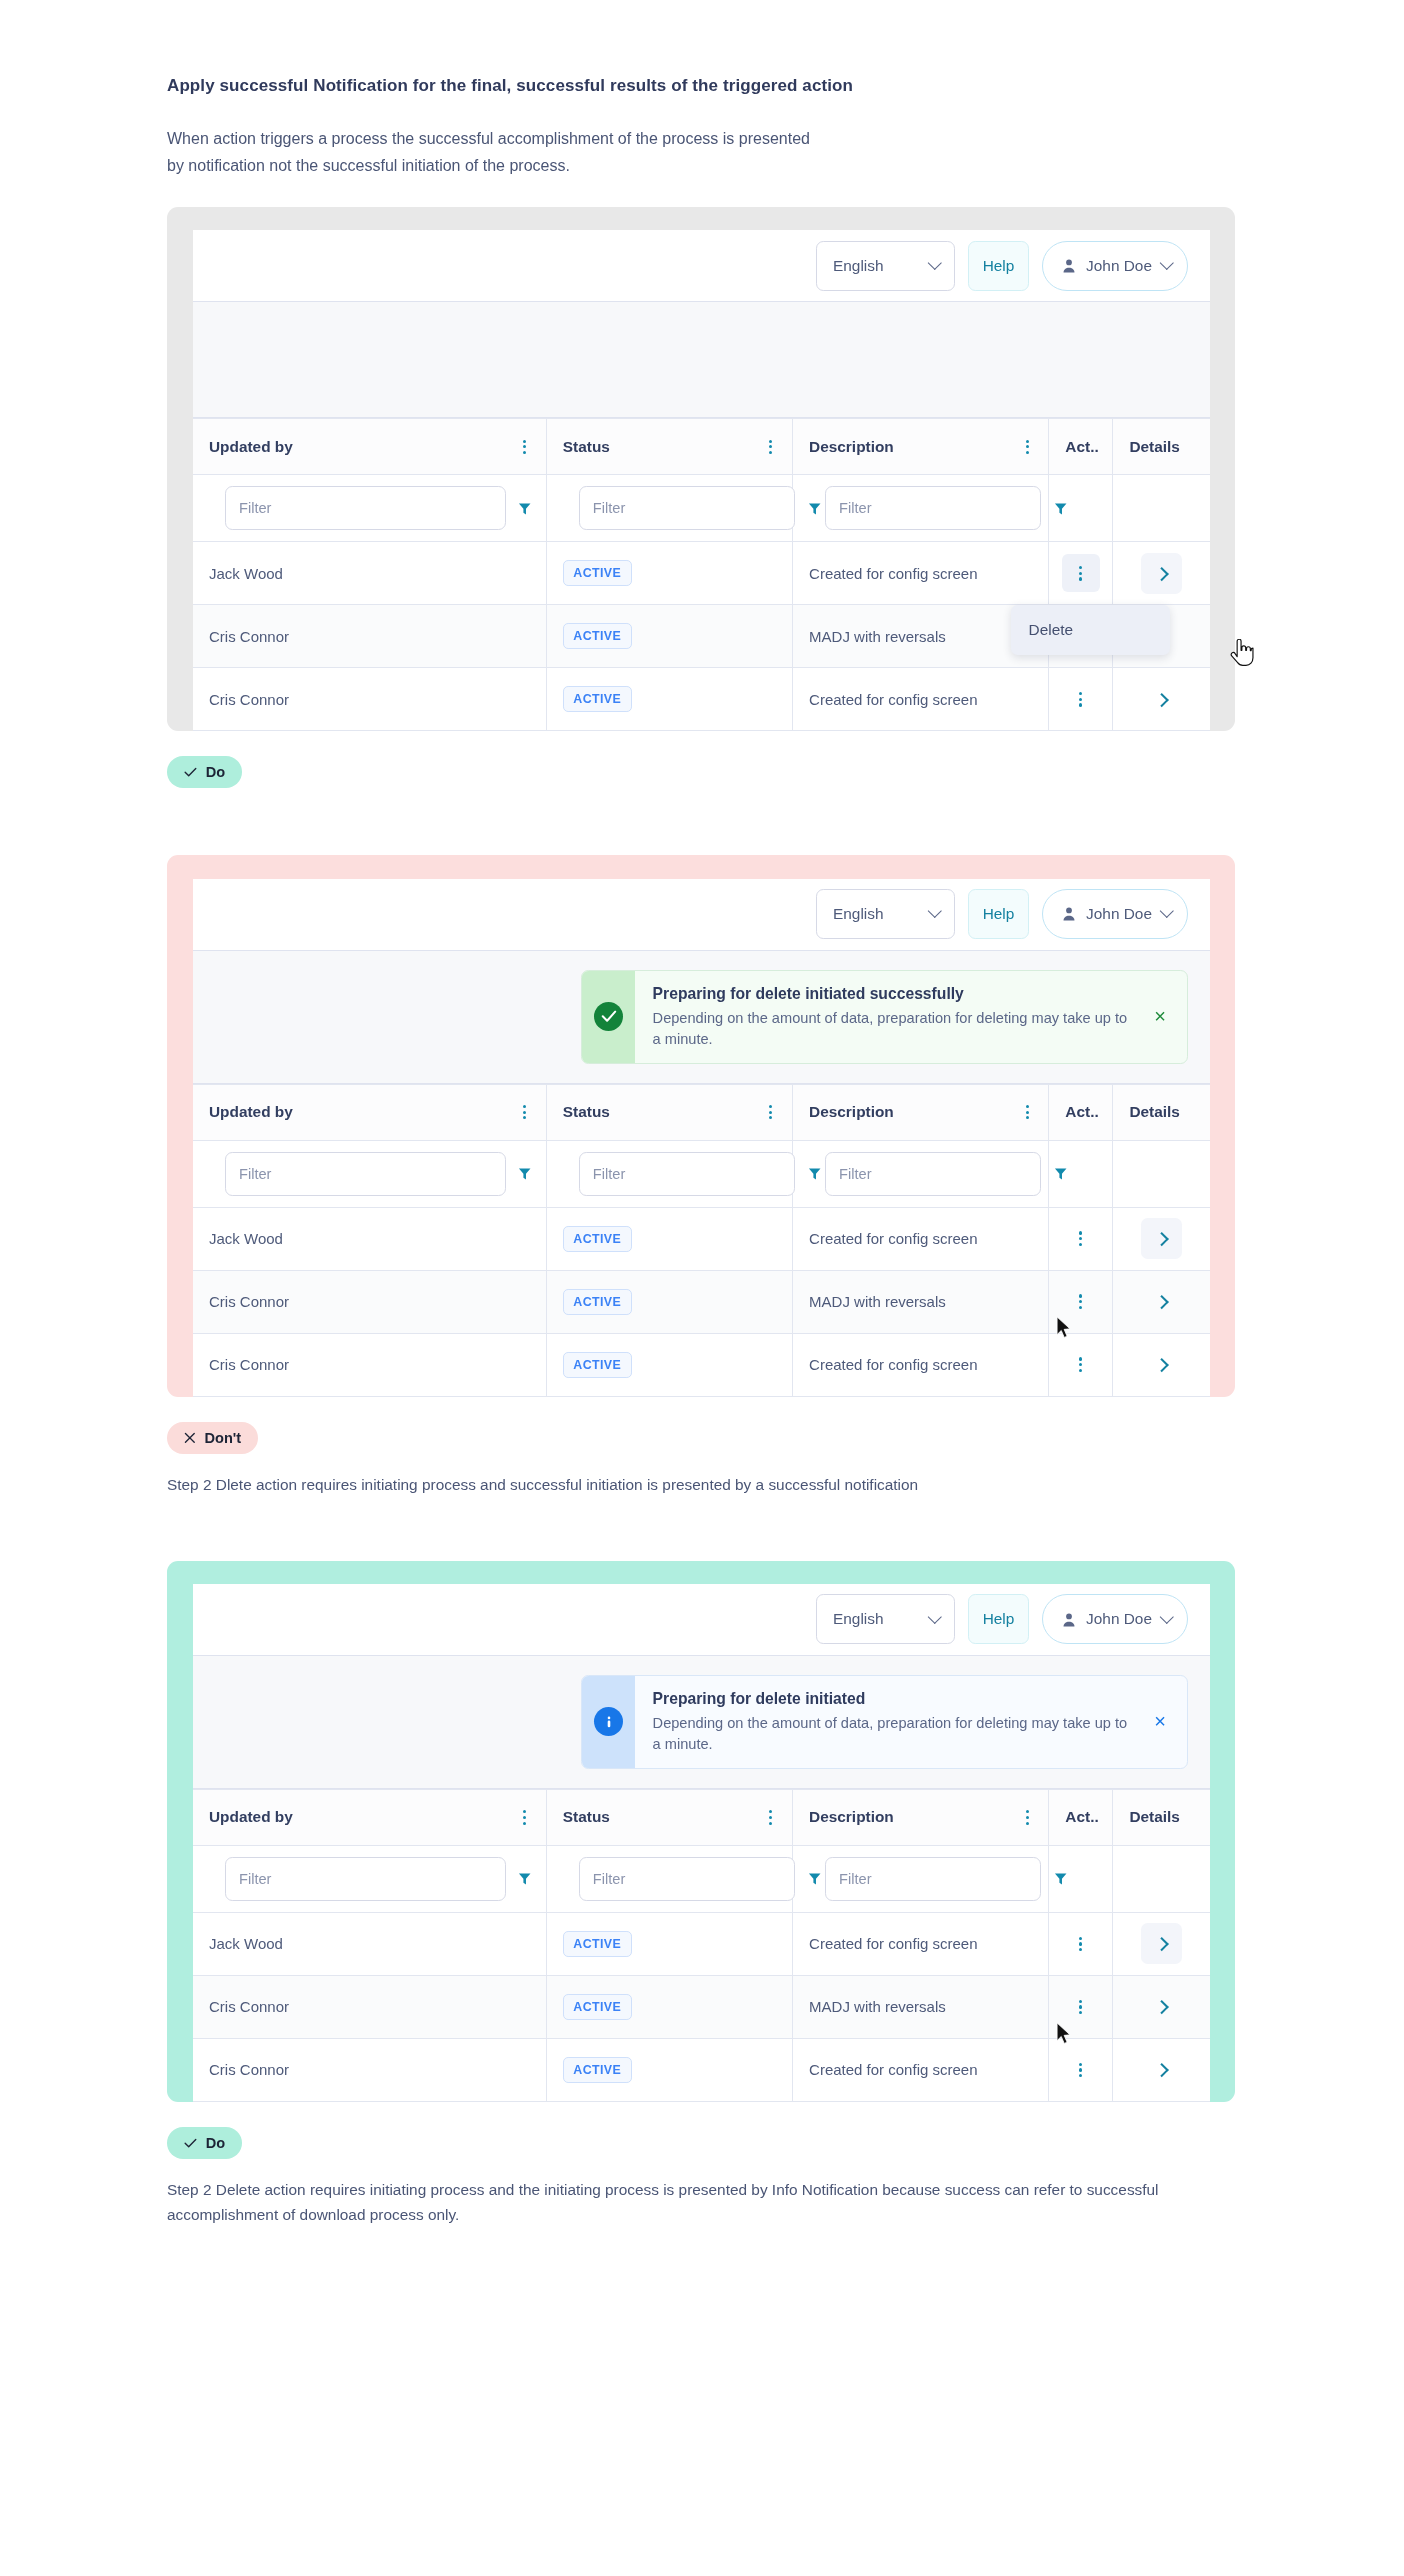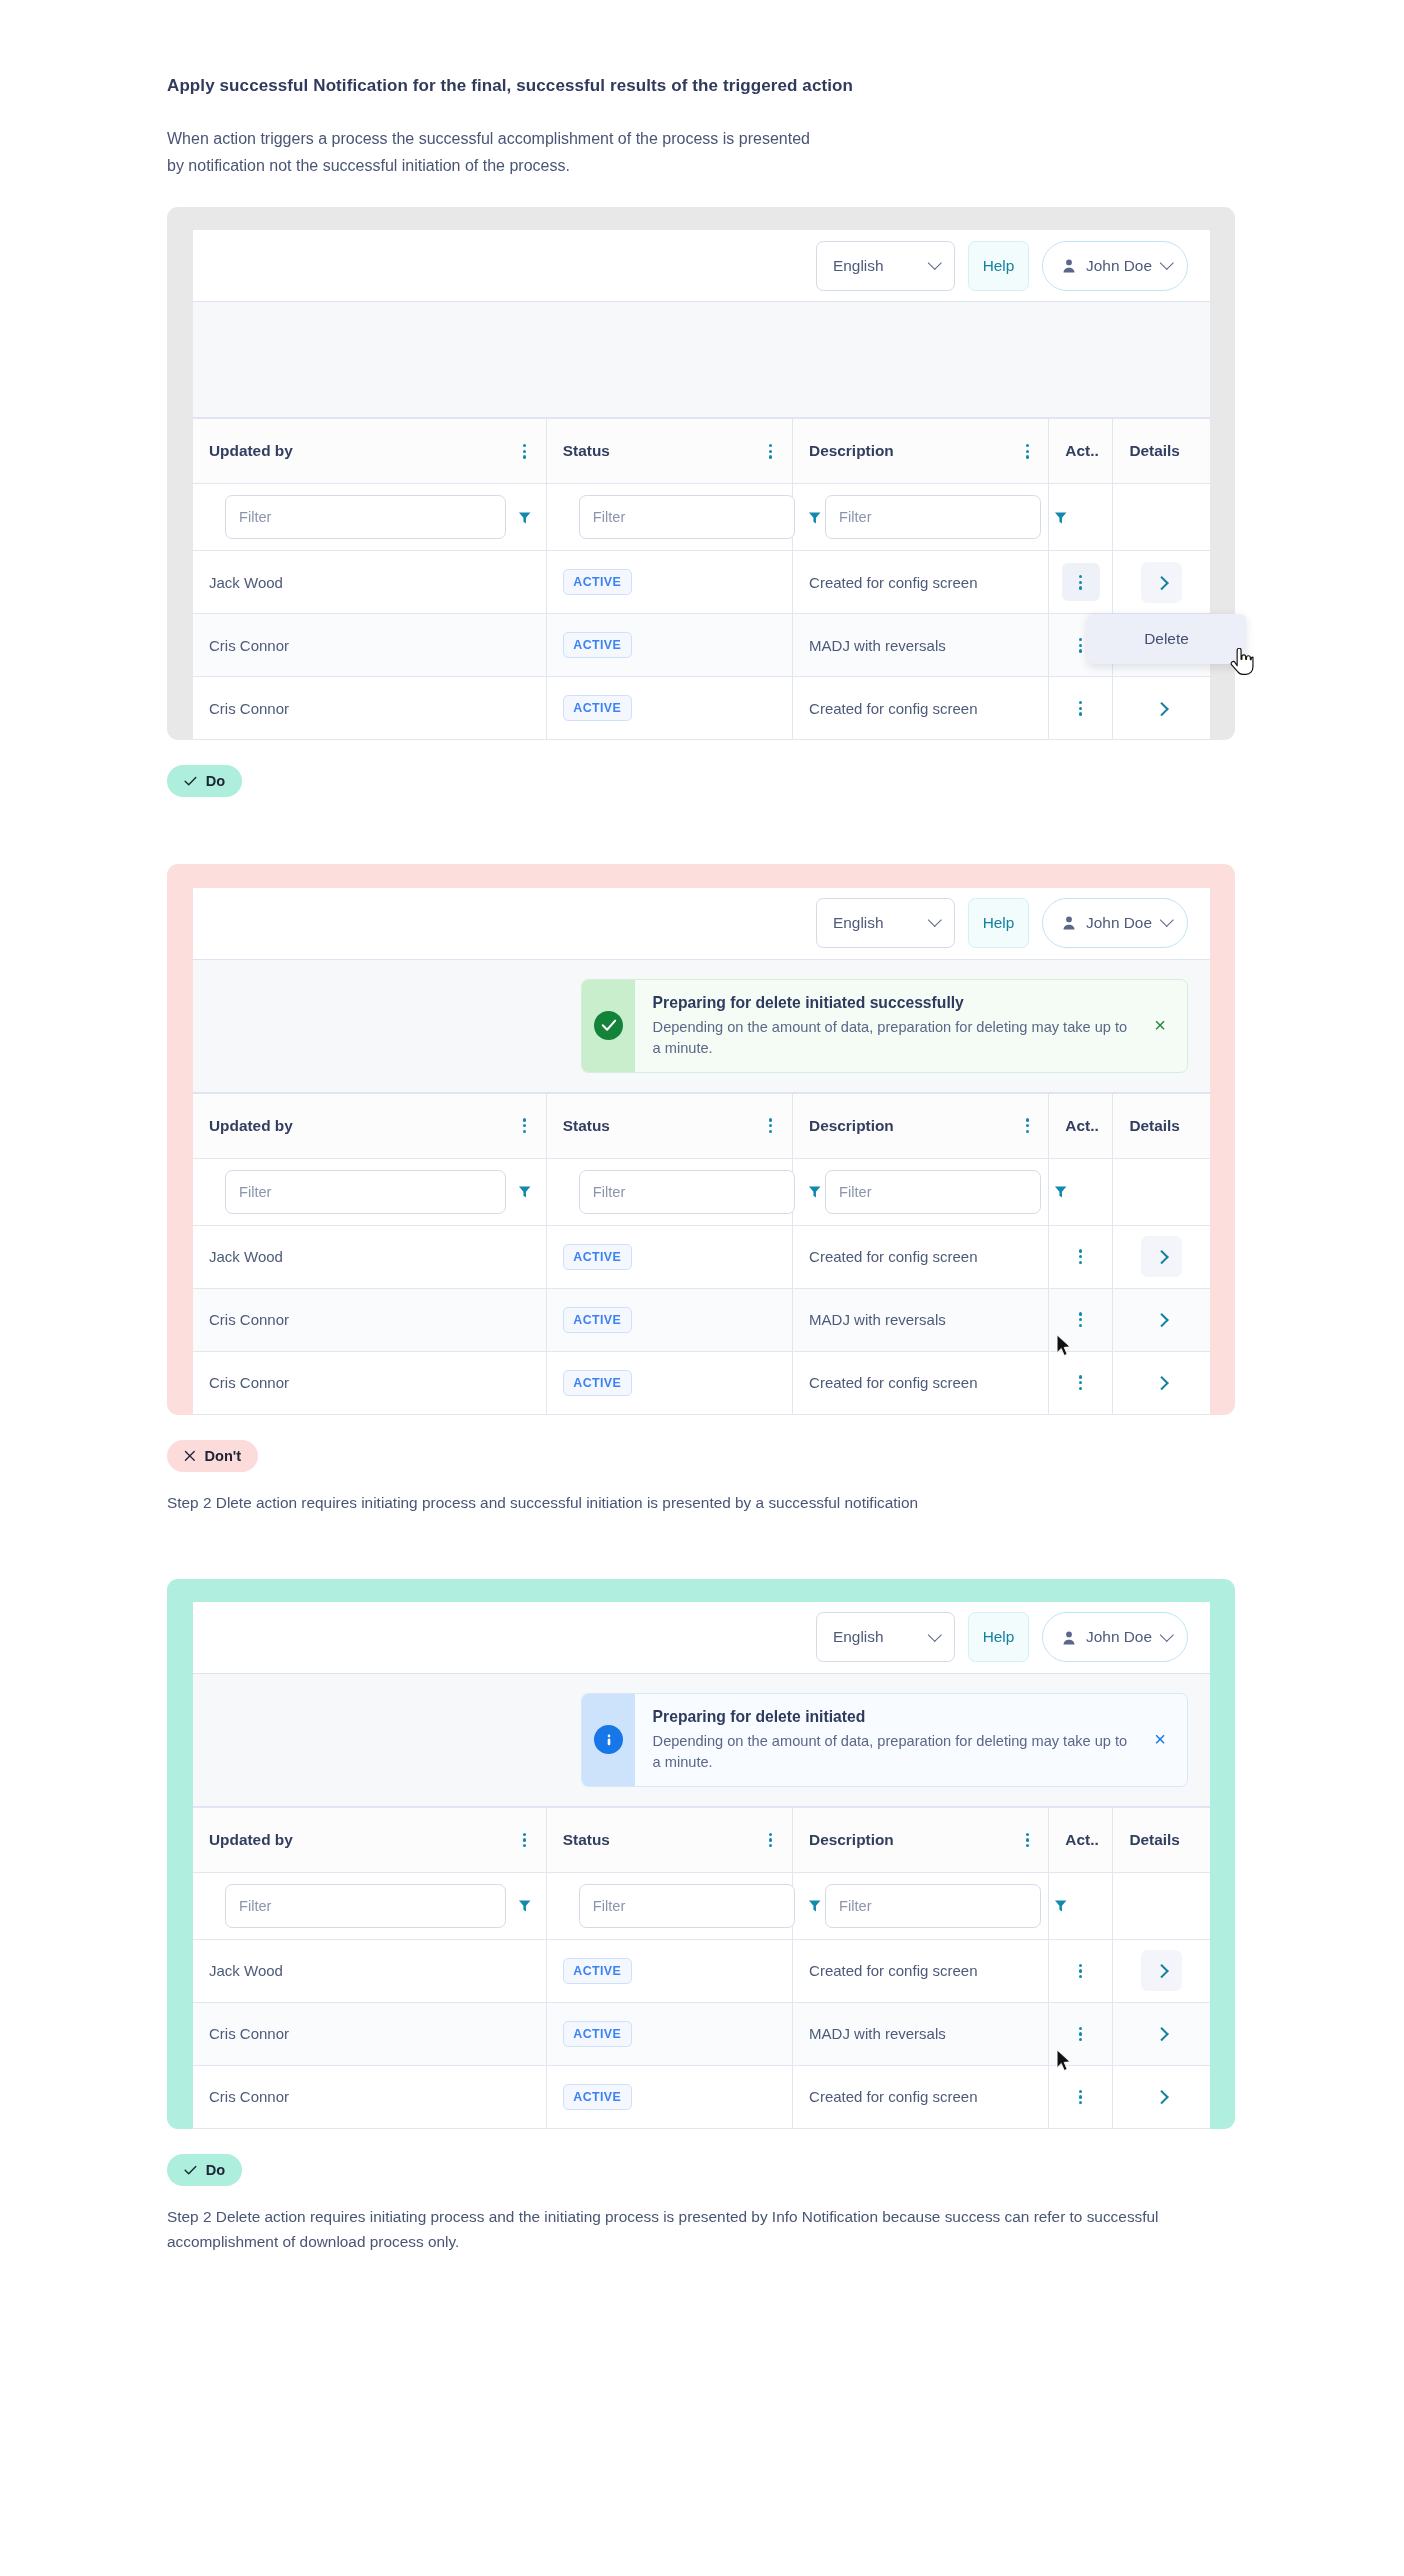--- a/index.html
+++ b/index.html
@@ -220,21 +220,21 @@
   }
   table.grid th:last-child, table.grid td:last-child { border-right: none; }
 
   .col-updated  { width: 353px; }
   .col-status   { width: 246px; }
   .col-desc     { width: 256px; }
   .col-act      { width: 64px; }
   .col-details  { width: 97px; }
 
   thead th {
-    height: 65px;
+    height: 56px;
     background: #fcfcfd;
     font-size: 15.4px;
     font-weight: bold;
     color: #323e60;
     padding: 0 16px;
     position: relative;
     border-top: 0.7px solid #e2e6f0;
   }
   .th-inner { display: flex; align-items: center; justify-content: space-between; }
 
@@ -542,21 +542,21 @@
               </td>
               <td class="cell-details">
                 <div class="details-btn">
                   <span class="chev-right"></span>
                 </div>
               </td>
             </tr>
           </tbody>
         </table>
 
-        <div class="dropdown" style="left:894px; top:739px; top:auto; bottom:76px;text-align:center;">
+        <div class="dropdown" style="left:818px; top:739px; top:auto; bottom:76px;">
           <div class="dropdown-item">Delete</div>
         </div>
 
         <svg class="cursor-hand" style="left:1036px; bottom:63px;" viewBox="0 0 34 40">
           <path d="M11 3.2c0-1.6 1.2-2.8 2.7-2.8s2.7 1.2 2.7 2.8v12.4h1.1v-3.4c0-1.5 1.2-2.7 2.6-2.7 1.5 0 2.7 1.2 2.7 2.7v3.4h1.1v-2.2c0-1.5 1.2-2.7 2.6-2.7 1.5 0 2.7 1.2 2.7 2.7v2.6h1.1v-1c0-1.4 1.1-2.5 2.5-2.5v13.2c0 5.9-4 10.7-9.6 10.7h-4.4c-3.2 0-5.5-1.3-7.1-3.8L3.2 23c-.9-1.5-.4-3.2 1-4 1.3-.8 3-.4 3.8.9l3 4.6V3.2z" fill="#fff" stroke="#111" stroke-width="1.6" stroke-linejoin="round"></path>
         </svg>
 
       </div>
     </div>
 

